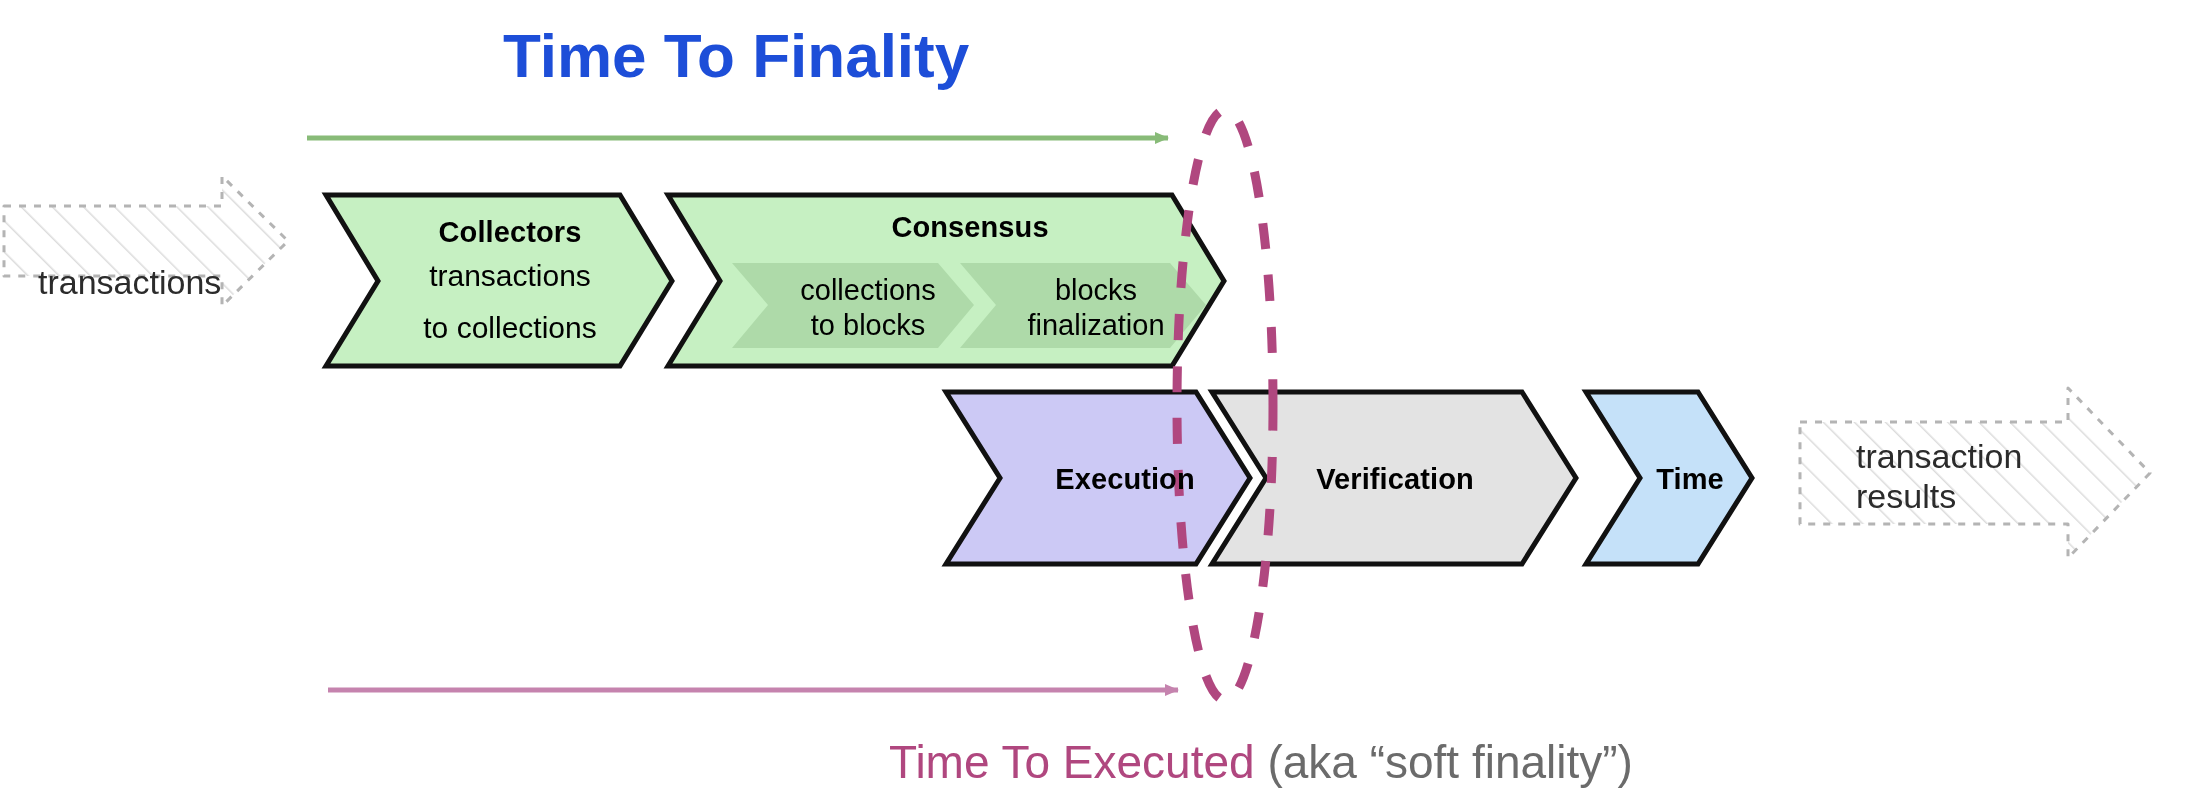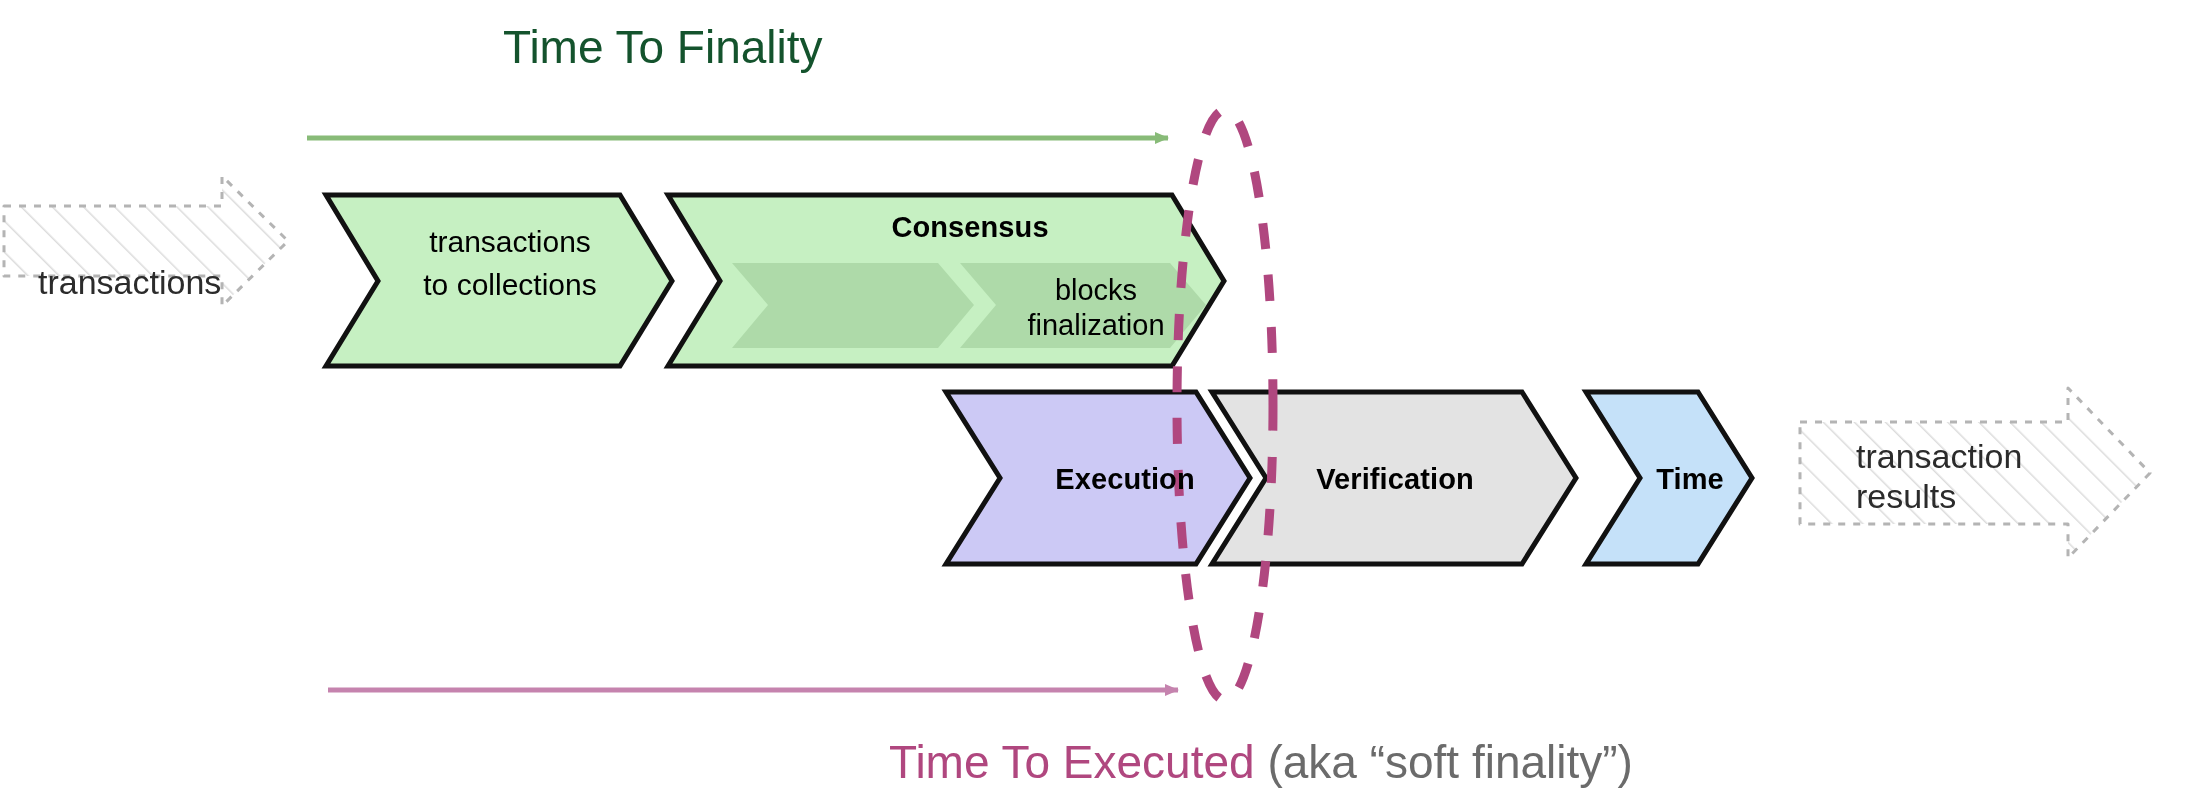--- a/index.html
+++ b/index.html
@@ -7,21 +7,21 @@
     width:2194px;height:806px;position:relative;overflow:hidden;
     font-family:"Liberation Sans","DejaVu Sans",sans-serif;
     -webkit-font-smoothing:antialiased;
   }
   .stage{position:absolute;left:0;top:0;width:2194px;height:806px;}
   svg.layer{position:absolute;left:0;top:0;width:2194px;height:806px;overflow:visible;}
 
   .lbl{position:absolute;text-align:center;line-height:1.18;color:#000;white-space:nowrap;}
 
   .title-green{
-    position:absolute;color:#14532d;font-size:46px;font-weight:400;white-space:nowrap;
+    position:absolute;color:#1d4ed8;font-size:62px;font-weight:700;white-space:nowrap;
   }
   .title-pink{
     position:absolute;color:#b0477f;font-size:46px;font-weight:400;white-space:nowrap;
   }
   .title-pink .muted{color:#6b6b6b;}
 
   .ghost-text{
     position:absolute;color:#2b2b2b;font-size:34px;line-height:1.18;white-space:nowrap;
   }
 
@@ -102,26 +102,31 @@
   </div>
 
   <div class="ghost-text" style="left:38px;top:262px;">transactions</div>
 
   <div class="ghost-text" style="left:1838px;top:436px;margin-left:18px;">
     <div>transaction</div>
     <div>results</div>
   </div>
 
   <div class="lbl" style="left:380px;top:215px;width:260px;">
+    <div class="stage-title">Collectors</div>
     <div class="stage-sub" style="margin-top:9px;">transactions</div>
-    <div class="stage-sub" style="margin-top:8px;">to collections</div>
+    <div class="stage-sub" style="margin-top:16px;">to collections</div>
   </div>
 
   <div class="lbl stage-title" style="left:790px;top:210px;width:360px;">Consensus</div>
 
+  <div class="lbl sub-chev-text" style="left:768px;top:273px;width:200px;">
+    <div>collections</div>
+    <div>to blocks</div>
+  </div>
 
   <div class="lbl sub-chev-text" style="left:996px;top:273px;width:200px;">
     <div>blocks</div>
     <div>finalization</div>
   </div>
 
   <div class="lbl stage-title" style="left:1000px;top:462px;width:250px;">Execution</div>
 
   <div class="lbl stage-title" style="left:1268px;top:462px;width:254px;">Verification</div>
 

